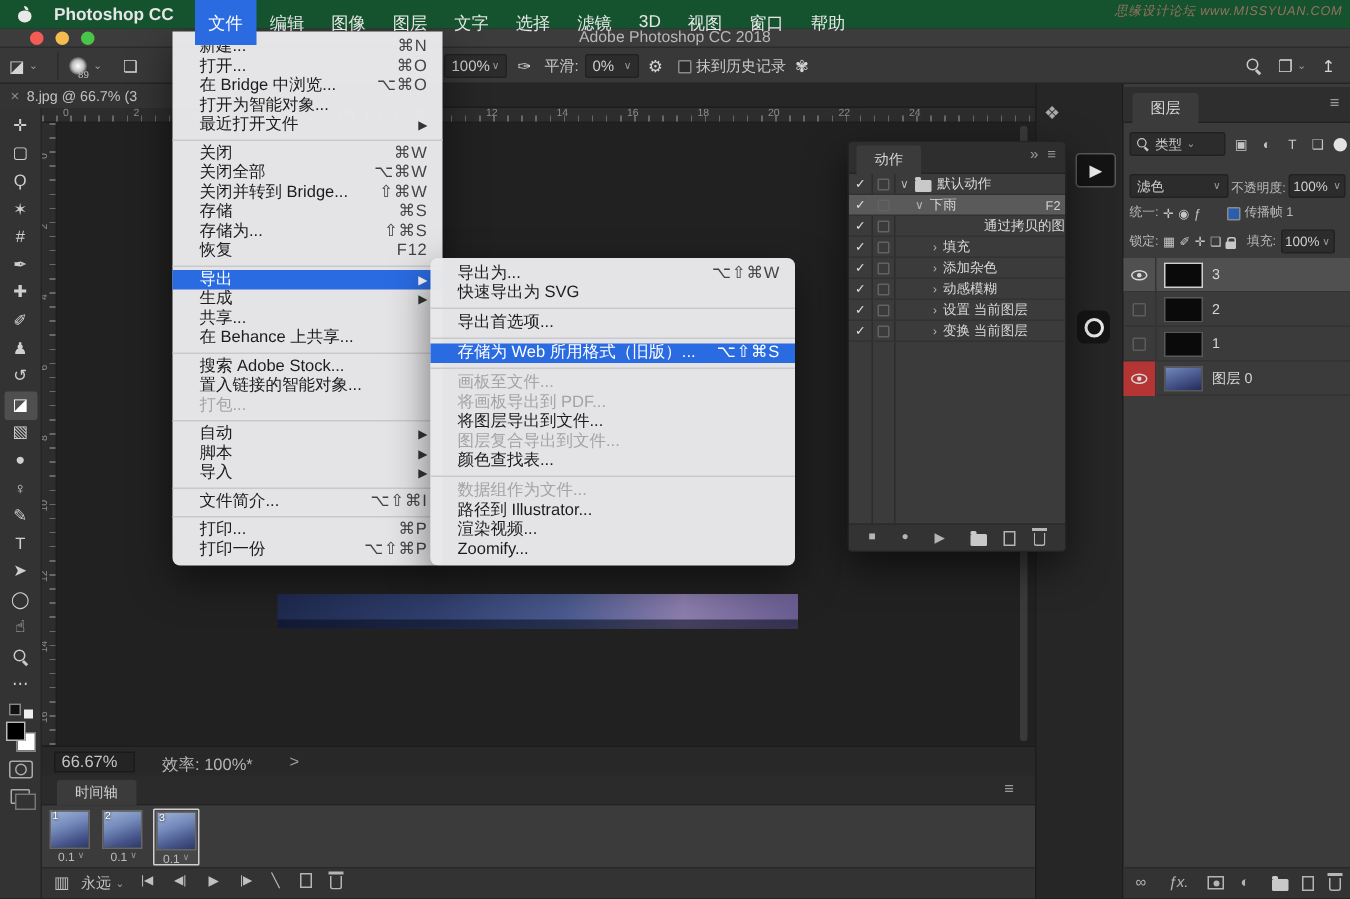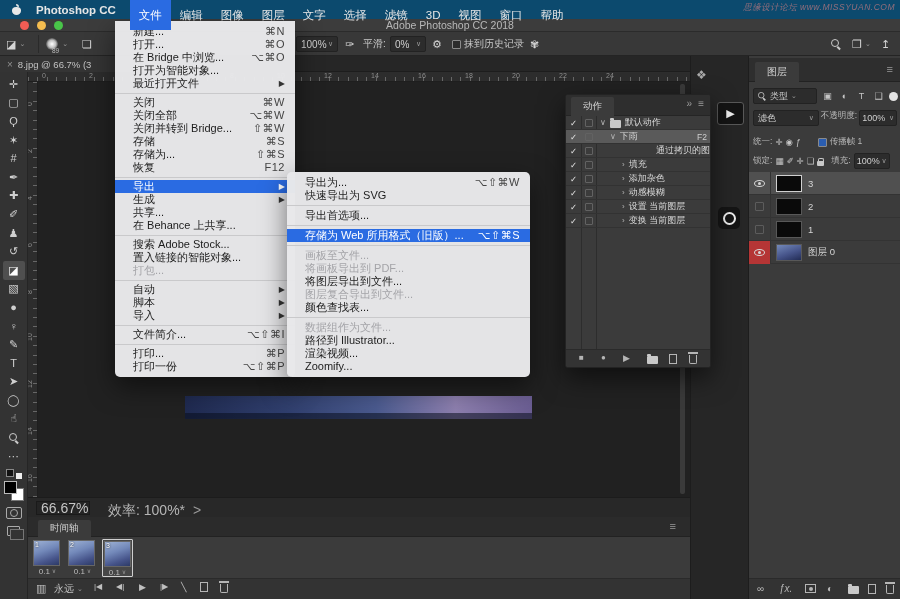--- a/index.html
+++ b/index.html
@@ -1,21 +1,21 @@
 <!DOCTYPE html>
 <html><head>
 <meta charset="utf-8">
 <style>
   *{margin:0;padding:0;box-sizing:border-box}
   html,body{width:900px;height:599px;overflow:hidden;background:#222;
     font-family:"Liberation Sans","DejaVu Sans",sans-serif;-webkit-font-smoothing:antialiased}
   .screen{position:relative;width:900px;height:599px;background:#222;overflow:hidden}
 
   
-  .menubar{position:absolute;left:0;top:0;width:900px;height:19px;background:#0c4a6e;
+  .menubar{position:absolute;left:0;top:0;width:900px;height:19px;background:#14532d;
     display:flex;align-items:center;color:#e6e6e6;font-size:11.5px;z-index:60}
   .i-apple{width:10px;height:11px;position:relative;margin:0 14px 0 12px}
   .i-apple::before{content:"";position:absolute;bottom:0;left:0;width:9px;height:8px;background:#e8e8e8;border-radius:45% 45% 50% 50%}
   .i-apple::after{content:"";position:absolute;top:0;left:4px;width:3px;height:3px;background:#e8e8e8;border-radius:0 100% 0 100%}
   .app-name{font-weight:bold;margin-right:14px}
   .mb-items{display:flex;height:100%}
   .mb-it{padding:15px 9px;display:flex;align-items:center;height:100%;cursor:default;white-space:nowrap}
   .mb-it.on{background:#2a6be2;color:#fff}
   .watermark{position:absolute;right:5px;top:2px;font-size:8.5px;font-style:italic;
     color:rgba(225,130,130,.62);letter-spacing:.5px;pointer-events:none}
@@ -74,21 +74,21 @@
   .hruler .num{position:absolute;top:0;font-size:7px;color:#8d8d8d}
   .vruler{position:absolute;left:0;top:10px;width:10px;height:415px;background:#2d2d2d;border-right:1px solid #1e1e1e}
   .vruler .ticks{position:absolute;top:0;bottom:0;right:0;width:4px;
     background:repeating-linear-gradient(180deg,#676767 0 1px,transparent 1px 9.4px)}
   .vruler .num{position:absolute;left:0;font-size:7px;color:#8d8d8d;transform:rotate(-90deg);transform-origin:4px 6px}
   .photo-strip{position:absolute;left:157px;top:324px;width:347px;height:23px;
     background:linear-gradient(90deg,#1f2a50 0%,#31406f 30%,#4a5a8e 55%,#8d7fae 78%,#6a5d92 100%)}
   .photo-strip::after{content:"";position:absolute;left:0;right:0;bottom:0;height:6px;background:rgba(10,14,30,.55)}
   .vscroll{position:absolute;right:5px;top:12px;width:5px;height:410px;background:#3a3a3a;border-radius:2px}
   .statusbar{position:absolute;left:0;bottom:0;width:662px;height:20px;background:#282828;border-top:1px solid #1c1c1c;
-    color:#b5b5b5;font-size:14px}
+    color:#b5b5b5;font-size:11px}
   .statusbar .zoombox{position:absolute;left:8px;top:3px;width:54px;height:14px;background:#242424;border:1px solid #1a1a1a;
     display:flex;align-items:center;padding:0 4px;color:#c5c5c5}
   .statusbar .eff{position:absolute;left:80px;top:4px}
   .statusbar .exp{position:absolute;left:165px;top:4px;color:#9a9a9a}
 
   
   .timeline{position:absolute;left:28px;top:517px;width:662px;height:82px;background:#333;z-index:4}
   .tl-tabbar{position:absolute;left:0;top:0;width:662px;height:20px;background:#2b2b2b;border-bottom:1px solid #222}
   .tl-tab{position:absolute;left:10px;top:3px;height:17px;padding:0 12px;background:#3b3b3b;border-radius:2px 2px 0 0;
     display:flex;align-items:center;font-size:9.5px;color:#cfcfcf}
@@ -119,21 +119,21 @@
     color:#cfcfcf;font-size:9px}
   .ly-tabbar{position:absolute;left:0;top:2px;width:152px;height:24px;background:#2e2e2e;border-bottom:1px solid #222}
   .ly-tab{position:absolute;left:6px;top:4px;height:20px;padding:0 12px;background:#3b3b3b;border-radius:2px 2px 0 0;
     display:flex;align-items:center;font-size:10px;color:#d6d6d6}
   .ly-menu{position:absolute;right:8px;top:5px;color:#9a9a9a;font-size:11px}
   .ly-filter{position:absolute;left:0;top:28px;width:152px;height:24px;display:flex;align-items:center;gap:4px;padding:0 4px}
   .searchbox{width:64px;height:16px;background:#2c2c2c;border:1px solid #222;border-radius:2px;
     display:flex;align-items:center;gap:3px;padding:0 3px;color:#c9c9c9}
   .fic{font-size:9px;color:#c5c5c5;width:13px;text-align:center}
   .pill{width:9px;height:9px;border-radius:50%;background:#e3e3e3;margin-right:-6px}
-  .ly-blend{position:absolute;left:0;top:54px;width:152px;height:22px;display:flex;align-items:flex-start;gap:2px;padding:0 4px}
+  .ly-blend{position:absolute;left:0;top:54px;width:152px;height:22px;display:flex;align-items:flex-end;gap:2px;padding:0 4px}
   .selbox{height:16px;background:#2c2c2c;border:1px solid #222;border-radius:2px;display:flex;align-items:center;
     justify-content:space-between;padding:0 4px;color:#cfcfcf}
   .lbl{font-size:8.5px;color:#b9b9b9;white-space:nowrap}
   .ly-unify{position:absolute;left:0;top:78px;width:152px;height:16px;display:flex;align-items:center;gap:3px;padding:0 4px;overflow:hidden}
   .uic{font-size:8.5px;color:#c5c5c5}
   .ly-lock{position:absolute;left:0;top:96px;width:152px;height:18px;display:flex;align-items:center;gap:3px;padding:0 4px;overflow:hidden}
   .lic{font-size:8.5px;color:#c5c5c5}
   .ly-rows{position:absolute;left:0;top:116px;width:152px}
   .lay-row{position:relative;height:23px;display:flex;align-items:center;border-bottom:1px solid #333}
   .lay-row.sel{background:#505050}

